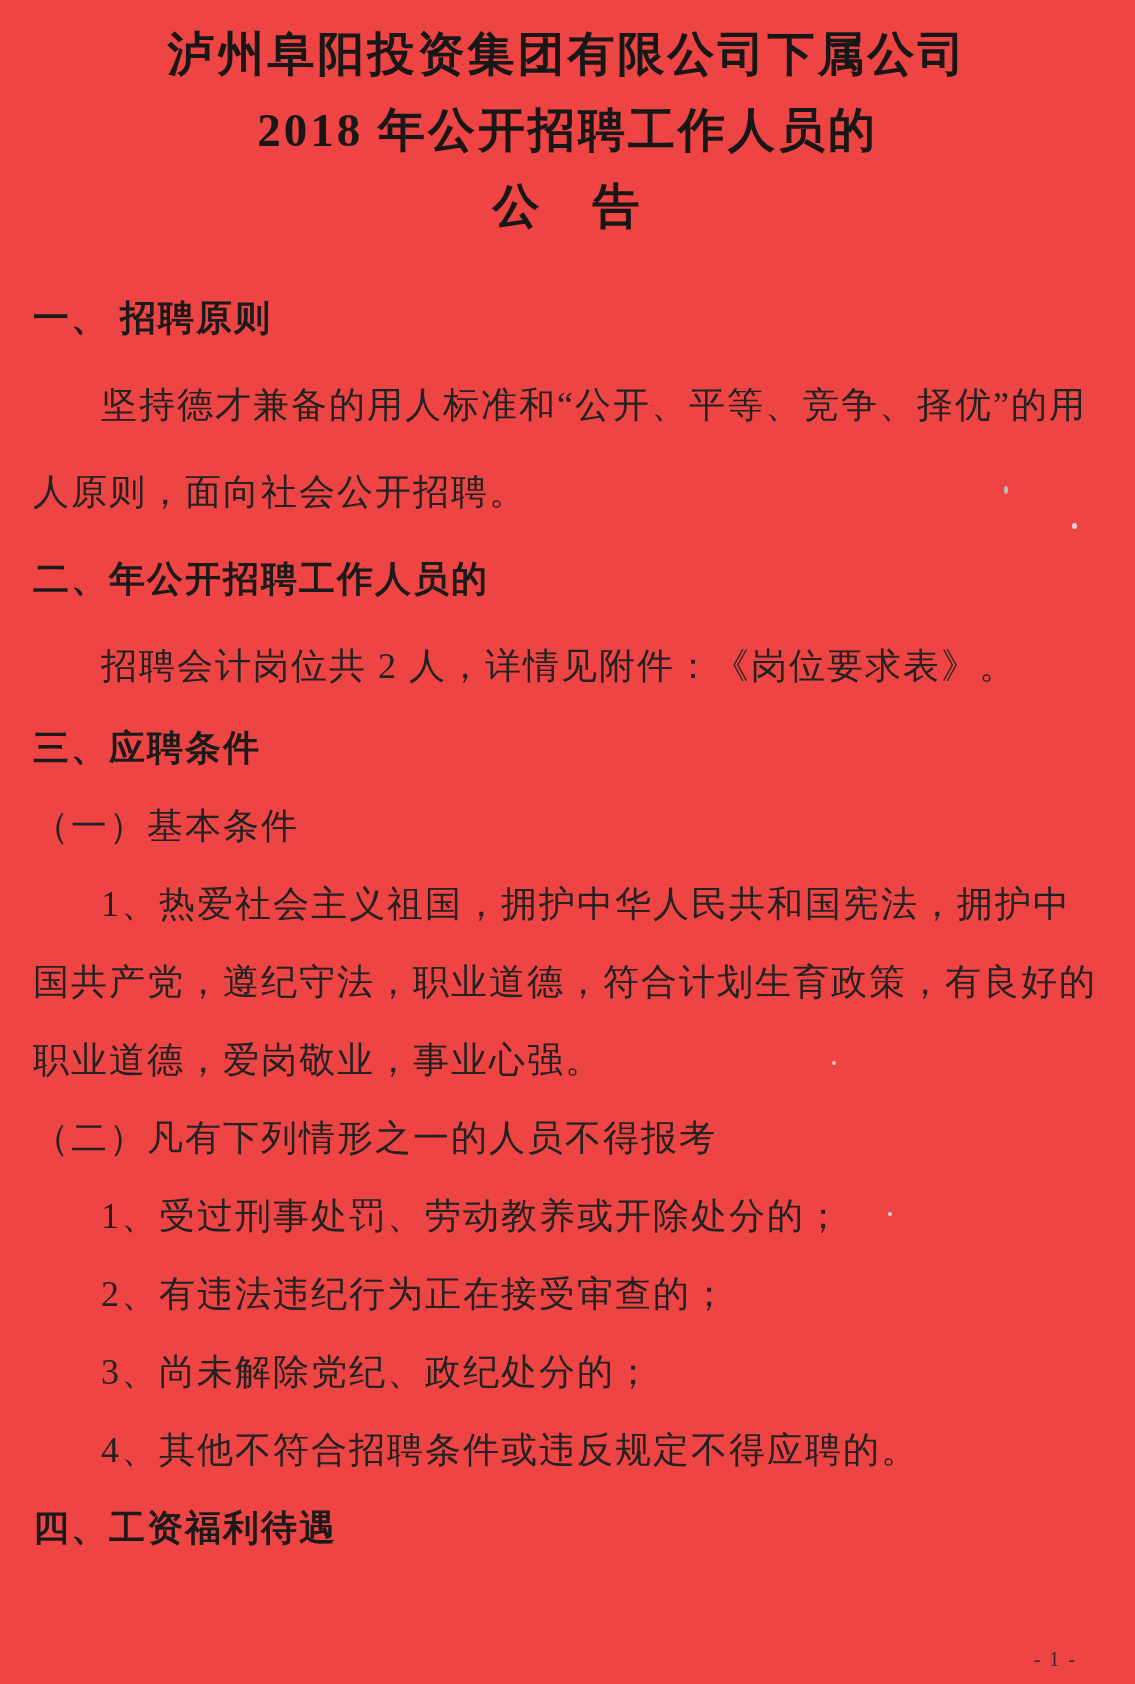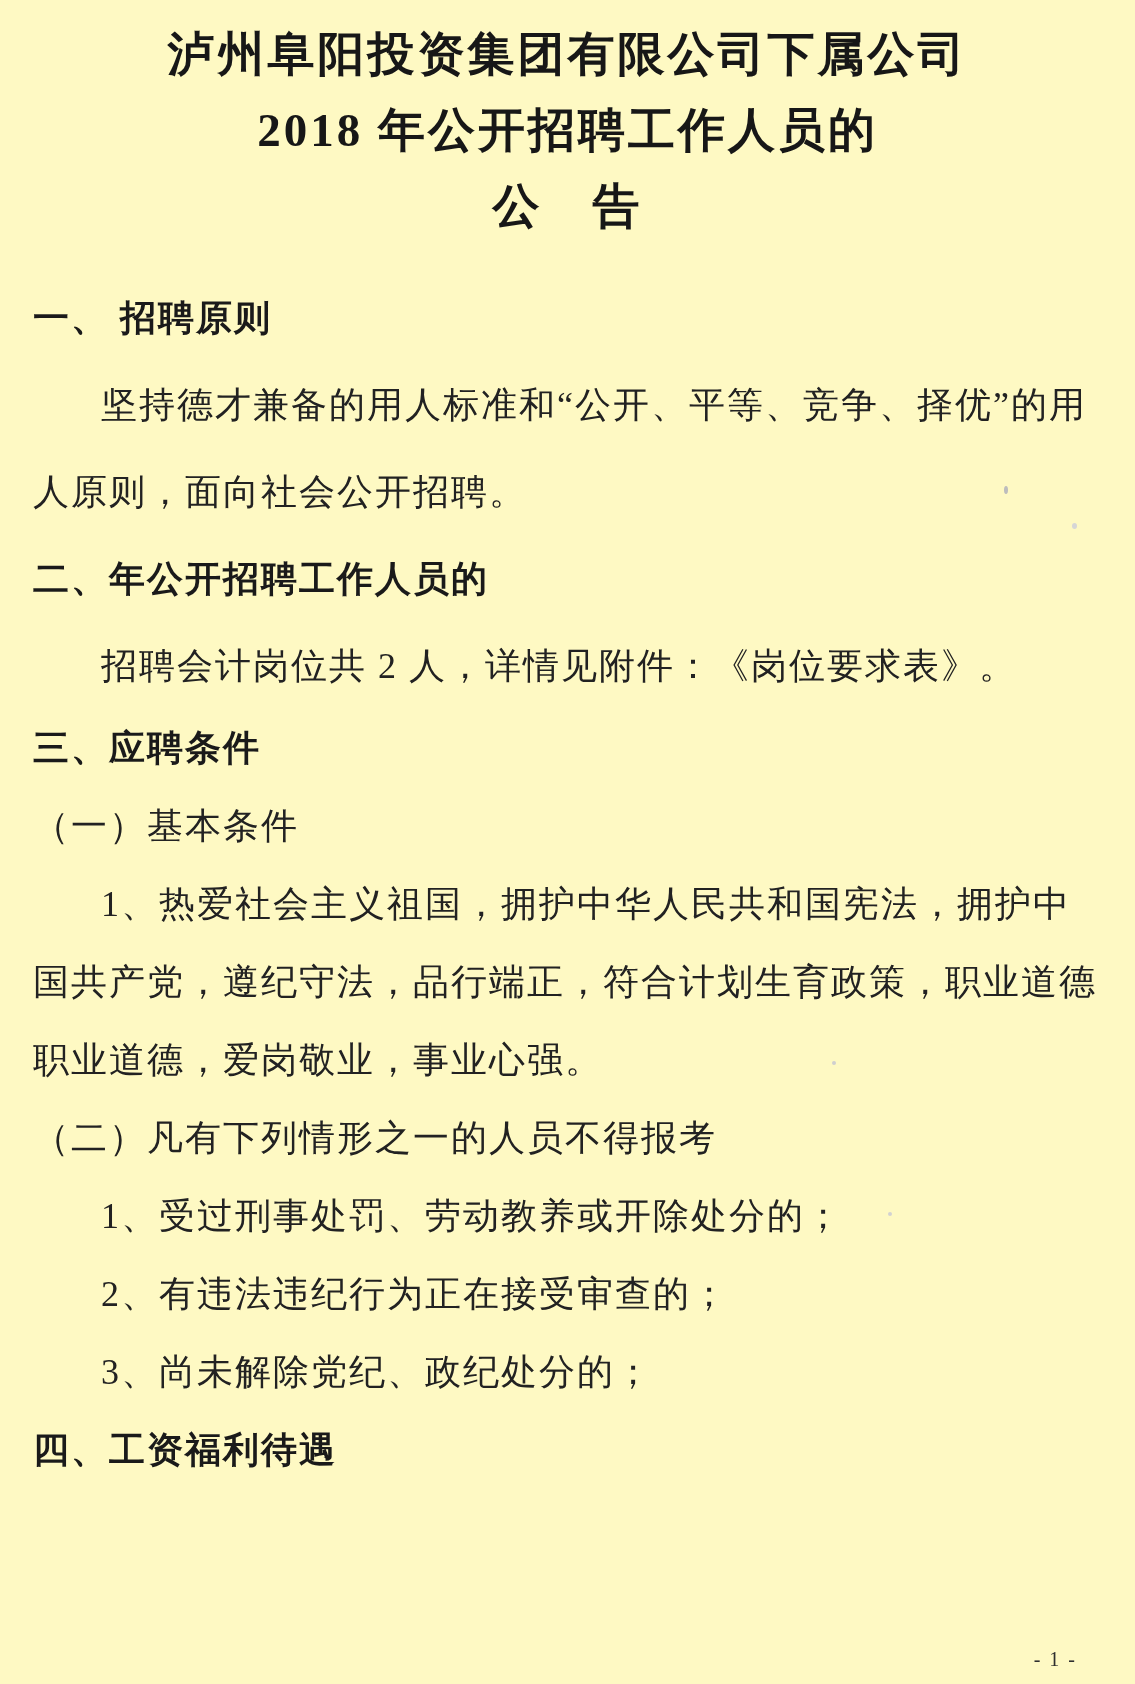--- a/index.html
+++ b/index.html
@@ -5,21 +5,21 @@
   html, body {
     margin: 0;
     padding: 0;
     background: #e8e8e8;
   }
   .page {
     position: relative;
     width: 1135px;
     height: 1684px;
     margin: 0 auto;
-    background: #fef9c3;
+    background: #ef4444;
     overflow: hidden;
     font-family: "Liberation Serif", "DejaVu Serif", serif;
     color: #1f1f1f;
   }
   .title-block {
     padding-top: 16px;
     text-align: center;
   }
   .title-line {
     font-size: 47px;
@@ -83,26 +83,27 @@
 
   <div class="content">
     <p class="line heading lead">一、 招聘原则</p>
     <p class="line lead indent">坚持德才兼备的用人标准和“公开、平等、竞争、择优”的用</p>
     <p class="line lead">人原则，面向社会公开招聘。</p>
     <p class="line heading lead">二、年公开招聘工作人员的</p>
     <p class="line lead indent">招聘会计岗位共 2 人，详情见附件：《岗位要求表》。</p>
     <p class="line heading">三、应聘条件</p>
     <p class="line">（一）基本条件</p>
     <p class="line indent">1、热爱社会主义祖国，拥护中华人民共和国宪法，拥护中</p>
-    <p class="line">国共产党，遵纪守法，品行端正，符合计划生育政策，职业道德</p>
+    <p class="line">国共产党，遵纪守法，职业道德，符合计划生育政策，有良好的</p>
     <p class="line">职业道德，爱岗敬业，事业心强。</p>
     <p class="line">（二）凡有下列情形之一的人员不得报考</p>
     <p class="line indent">1、受过刑事处罚、劳动教养或开除处分的；</p>
     <p class="line indent">2、有违法违纪行为正在接受审查的；</p>
     <p class="line indent">3、尚未解除党纪、政纪处分的；</p>
+    <p class="line indent">4、其他不符合招聘条件或违反规定不得应聘的。</p>
     <p class="line heading">四、工资福利待遇</p>
   </div>
 
   <div class="page-number">- 1 -</div>
 
   <div class="speck s1"></div>
   <div class="speck s2"></div>
   <div class="speck s3"></div>
   <div class="speck s4"></div>
 

